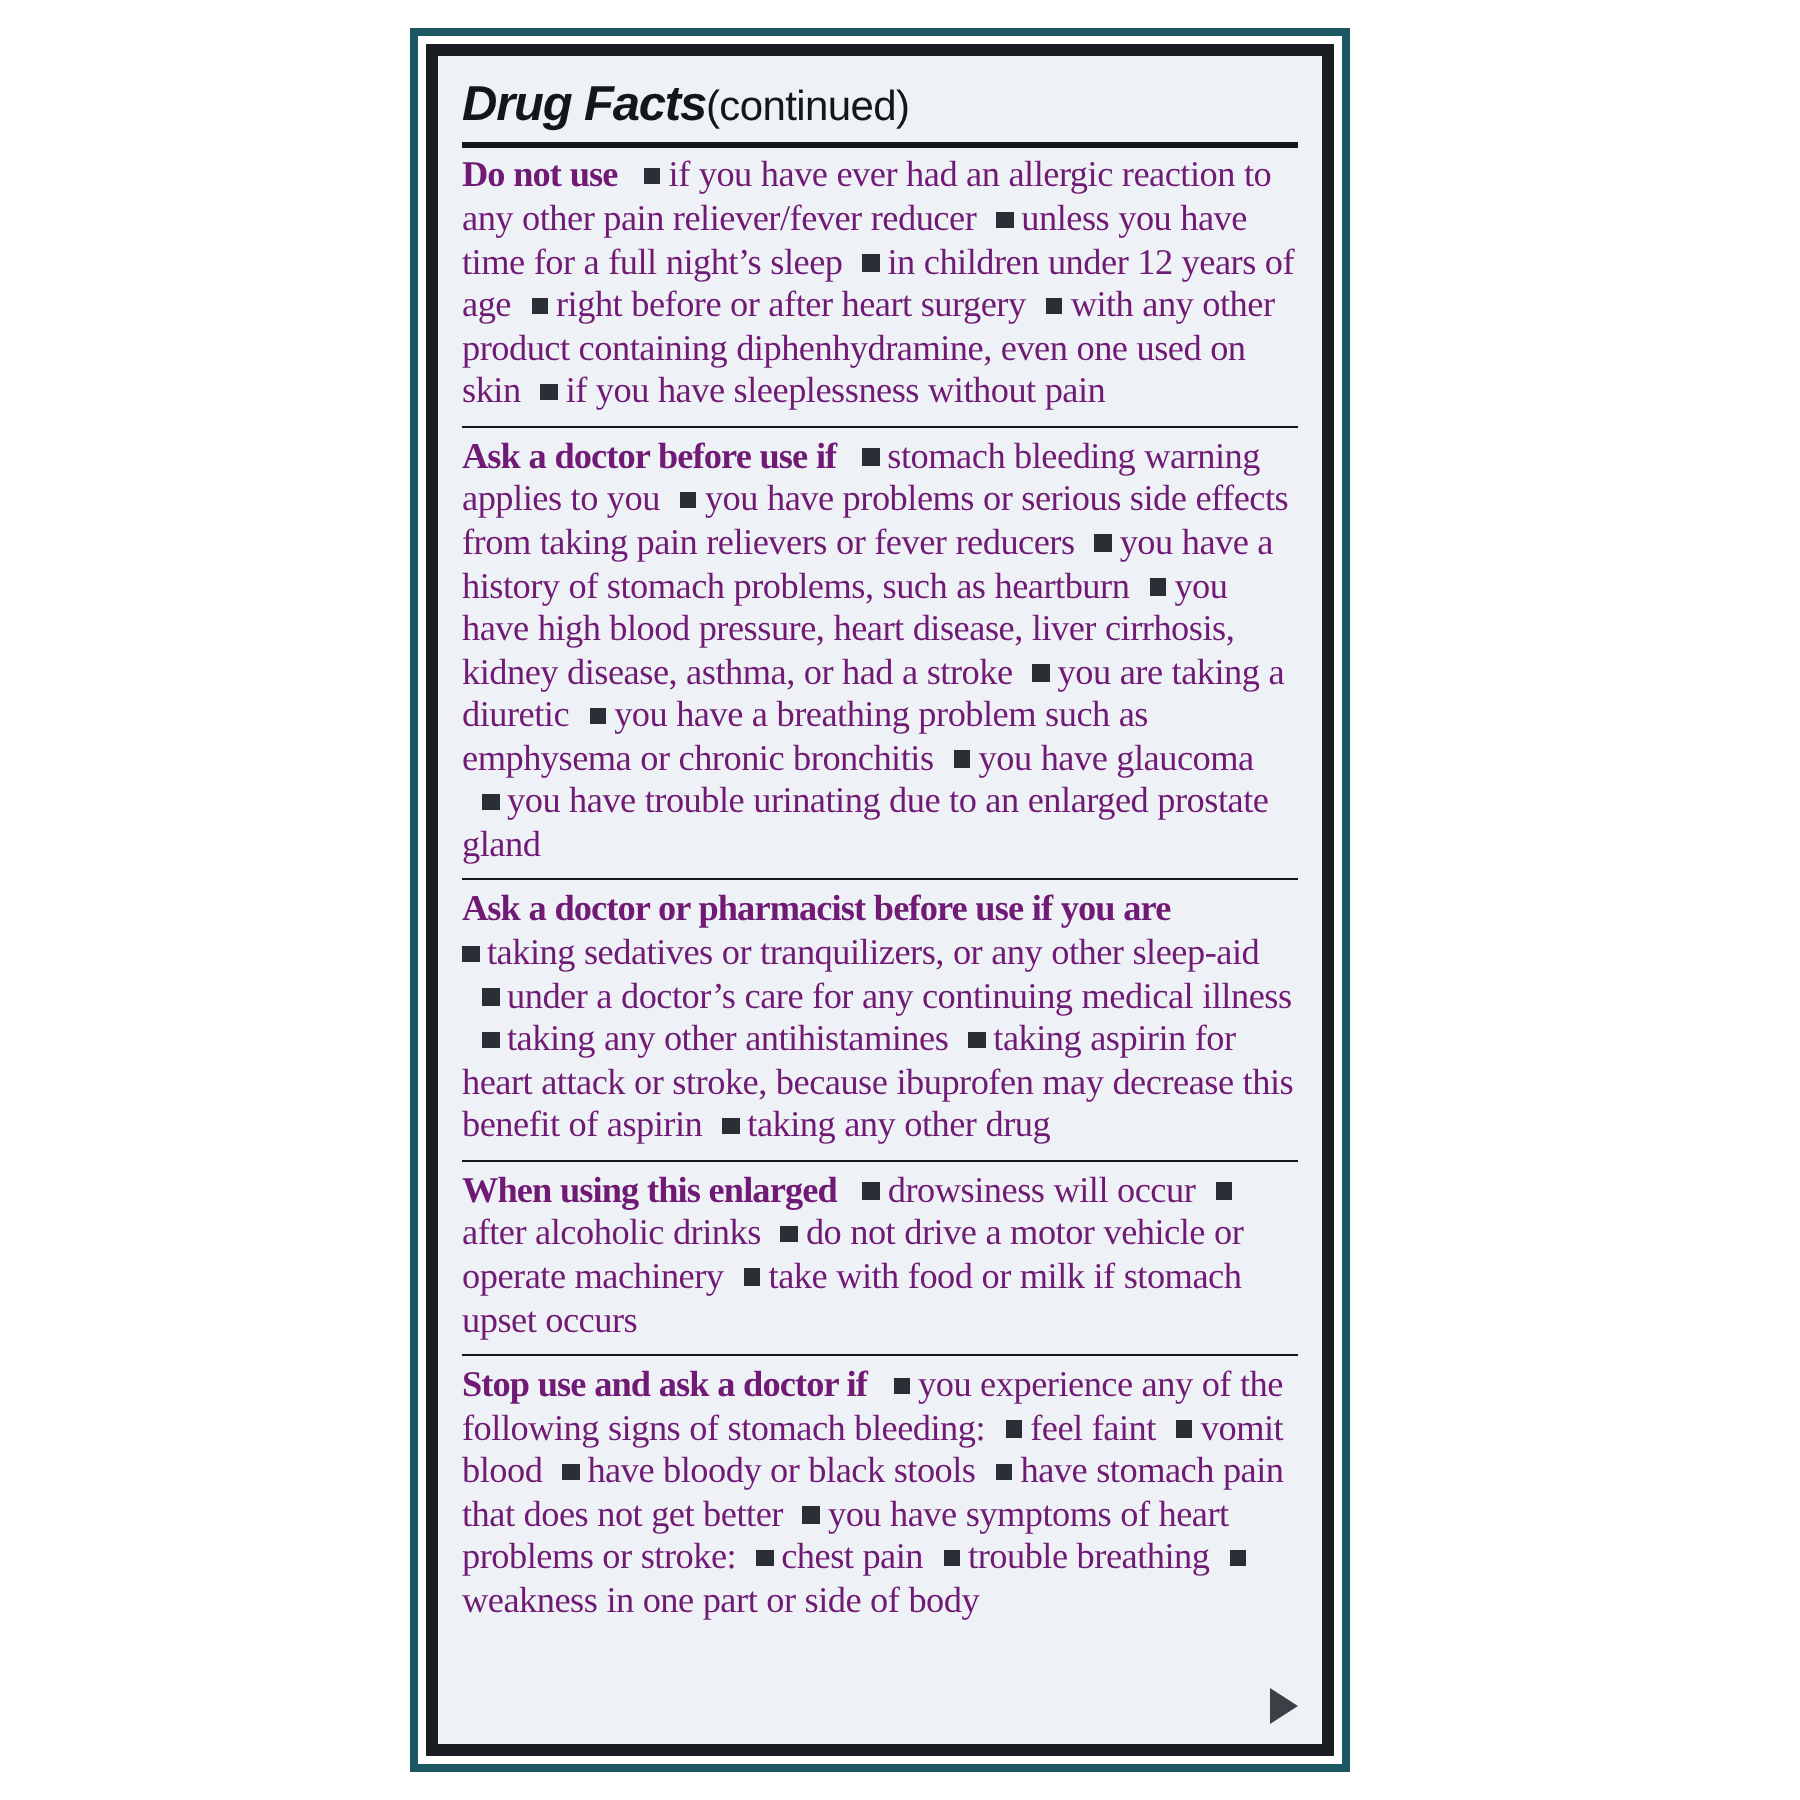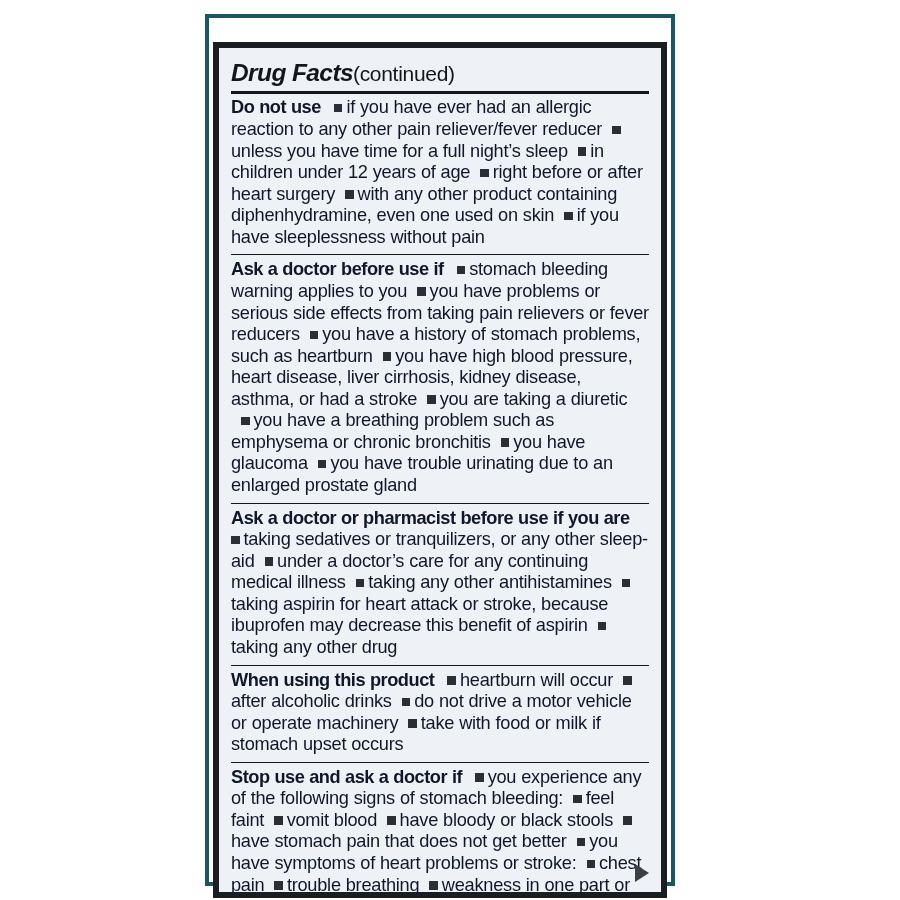--- a/index.html
+++ b/index.html
@@ -28,21 +28,20 @@
   }
   #label-inner {
     box-sizing: border-box;
     width: 100%;
     height: 100%;
     border: 6px solid #1a1d21;        
     background: #eef1f6;
     padding: 0;
     position: relative;
     overflow: hidden;
-    margin-top: 20px;
   }
   #label-body {
     box-sizing: border-box;
     width: 100%;
     height: 100%;
     background: #eef1f6;
     padding: 10px 12px 6px 12px;
     position: relative;
   }
 
@@ -75,26 +74,27 @@
     width: 100%;
   }
   .rule-thin {
     border: 0;
     border-top: 1.6px solid #14171a;
     margin: 6px 0 4px 0;
     width: 100%;
   }
 
   .section {
-    color: #0f172a;
+    color: #701a75;
     font-size: 18.2px;
     line-height: 1.185;
     letter-spacing: -0.25px;
     text-align: left;
     word-spacing: 0.2px;
+    font-family: Liberation Serif, serif;
   }
   .section .hd {
     font-weight: bold;
     letter-spacing: -0.45px;
   }
   
   .bl {
     display: inline-block;
     width: 8.5px;
     height: 8.5px;
@@ -135,21 +135,21 @@
 
       <hr class="rule-heavy">
 
       <div id="sections-host">
           <div class="section"><span class="hd">Do not use</span><span class="bl afterhd"></span><span>if you have ever had an allergic reaction to any other pain reliever/fever reducer</span><span class="bl"></span><span>unless you have time for a full night’s sleep</span><span class="bl"></span><span>in children under 12 years of age</span><span class="bl"></span><span>right before or after heart surgery</span><span class="bl"></span><span>with any other product containing diphenhydramine, even one used on skin</span><span class="bl"></span><span>if you have sleeplessness without pain</span></div>
           <hr class="rule-thin">
           <div class="section"><span class="hd">Ask a doctor before use if</span><span class="bl afterhd"></span><span>stomach bleeding warning applies to you</span><span class="bl"></span><span>you have problems or serious side effects from taking pain relievers or fever reducers</span><span class="bl"></span><span>you have a history of stomach problems, such as heartburn</span><span class="bl"></span><span>you have high blood pressure, heart disease, liver cirrhosis, kidney disease, asthma, or had a stroke</span><span class="bl"></span><span>you are taking a diuretic</span><span class="bl"></span><span>you have a breathing problem such as emphysema or chronic bronchitis</span><span class="bl"></span><span>you have glaucoma</span><span class="bl"></span><span>you have trouble urinating due to an enlarged prostate gland</span></div>
           <hr class="rule-thin">
           <div class="section"><span class="hd">Ask a doctor or pharmacist before use if you are</span><br><span class="bl lead"></span><span>taking sedatives or tranquilizers, or any other sleep-aid</span><span class="bl"></span><span>under a doctor’s care for any continuing medical illness</span><span class="bl"></span><span>taking any other antihistamines</span><span class="bl"></span><span>taking aspirin for heart attack or stroke, because ibuprofen may decrease this benefit of aspirin</span><span class="bl"></span><span>taking any other drug</span></div>
           <hr class="rule-thin">
-          <div class="section"><span class="hd">When using this product</span><span class="bl afterhd"></span><span>heartburn will occur</span><span class="bl"></span><span>after alcoholic drinks</span><span class="bl"></span><span>do not drive a motor vehicle or operate machinery</span><span class="bl"></span><span>take with food or milk if stomach upset occurs</span></div>
+          <div class="section"><span class="hd">When using this enlarged</span><span class="bl afterhd"></span><span>drowsiness will occur</span><span class="bl"></span><span>after alcoholic drinks</span><span class="bl"></span><span>do not drive a motor vehicle or operate machinery</span><span class="bl"></span><span>take with food or milk if stomach upset occurs</span></div>
           <hr class="rule-thin">
           <div class="section"><span class="hd">Stop use and ask a doctor if</span><span class="bl afterhd"></span><span>you experience any of the following signs of stomach bleeding:</span><span class="bl"></span><span>feel faint</span><span class="bl"></span><span>vomit blood</span><span class="bl"></span><span>have bloody or black stools</span><span class="bl"></span><span>have stomach pain that does not get better</span><span class="bl"></span><span>you have symptoms of heart problems or stroke:</span><span class="bl"></span><span>chest pain</span><span class="bl"></span><span>trouble breathing</span><span class="bl"></span><span>weakness in one part or side of body</span></div>
         </div>
 
       <div id="cont-arrow"></div>
 
     </div>
   </div>
 </div>
 

